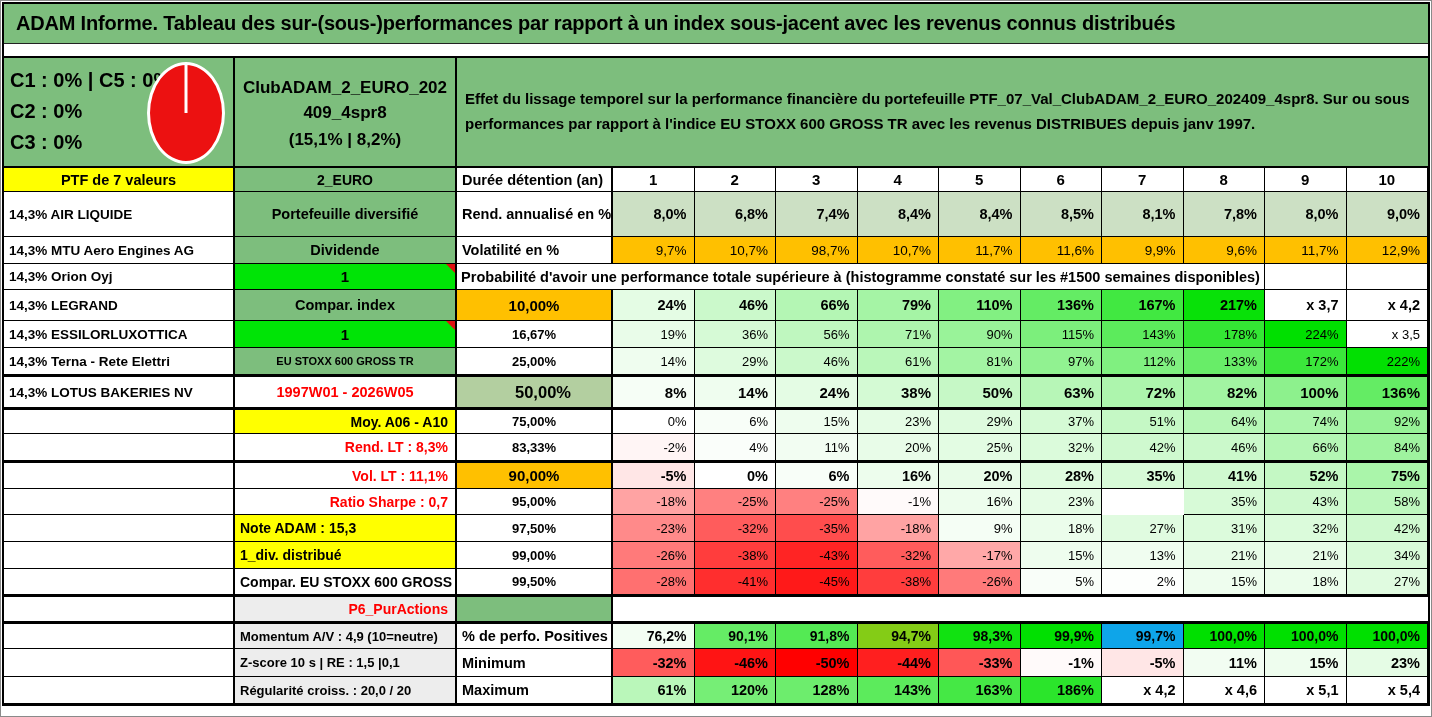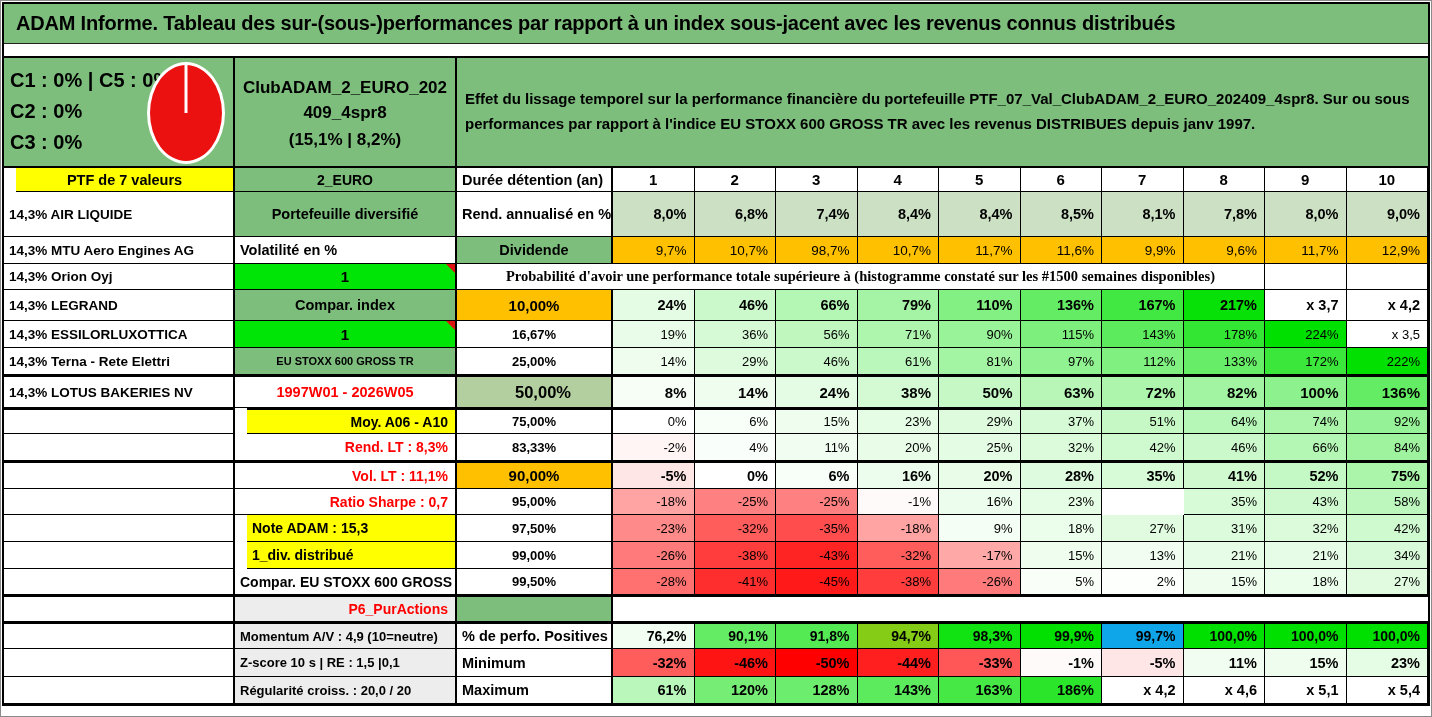--- a/index.html
+++ b/index.html
@@ -18,25 +18,25 @@
   .pname{width:208px;font-weight:bold;font-size:17px;line-height:1.5;word-break:break-all;}
   .pstats{font-weight:bold;font-size:17px;margin-top:4px;}
   .hcell-c{display:flex;align-items:center;}
   .desc{padding:4px 14px 4px 8px;font-weight:bold;font-size:15px;line-height:1.65;}
   .grid{display:grid;grid-template-columns:231px 222px 156px repeat(10,1fr);grid-template-rows:24px 45px 27px 26px 31px 27px 27px 33px 26px 27px 28px 26px 27px 27px 26px 27px 27px 28px 27px;background:#fff;}
   .cell{box-sizing:border-box;position:relative;display:flex;align-items:center;overflow:hidden;white-space:nowrap;border-right:1px solid #000;border-bottom:1px solid #000;background:#fff;font-size:13.5px;padding:0 5px;}
   .L{justify-content:flex-start;} .R{justify-content:flex-end;padding-right:7px;} .C{justify-content:center;}
   .B{font-weight:bold;}
   .f11{font-size:11px;} .f13{font-size:13px;} .f135{font-size:13.5px;} .f14{font-size:14px;} .f145{font-size:14.5px;} .f15{font-size:15px;} .f16{font-size:16.5px;}
   .t-red{color:#f00;}
-  .bg-green{background:var(--green);} .bg-bright{background:var(--brightGreen);} .bg-yellow{background:var(--yellow);margin-left:12px;}
+  .bg-green{background:var(--green);} .bg-bright{background:var(--brightGreen);} .bg-yellow{background:var(--yellow);}
   .bg-orange{background:var(--orange);} .bg-sage2{background:var(--sage2);padding-left:23px;} .bg-grey{background:var(--grey);}
   .ar,.br,.cr{border-right-width:2px;}
   .bt{border-top:2px solid #000;}
-  .span9{grid-column:span 9;font-family:Liberation Serif, serif;}
+  .span9{grid-column:span 9;}
   .span10{grid-column:span 10;border-right:none;}
   .flag::after{content:"";position:absolute;top:0;right:0;border-left:9px solid transparent;border-top:9px solid #dd1111;}
 </style>
 </head>
 <body>
 
 <div class="frame">
   <div class="sheet">
     <div class="title-bar">ADAM Informe. Tableau des sur-(sous-)performances par rapport à un index sous-jacent avec les revenus connus distribués</div>
     <div class="white-strip"></div>
@@ -81,22 +81,22 @@
         <div class="cell R B f145" style="background: rgb(204, 224, 196);">6,8%</div>
         <div class="cell R B f145" style="background: rgb(204, 224, 196);">7,4%</div>
         <div class="cell R B f145" style="background: rgb(204, 224, 196);">8,4%</div>
         <div class="cell R B f145" style="background: rgb(204, 224, 196);">8,4%</div>
         <div class="cell R B f145" style="background: rgb(204, 224, 196);">8,5%</div>
         <div class="cell R B f145" style="background: rgb(204, 224, 196);">8,1%</div>
         <div class="cell R B f145" style="background: rgb(204, 224, 196);">7,8%</div>
         <div class="cell R B f145" style="background: rgb(204, 224, 196);">8,0%</div>
         <div class="cell R B f145" style="background: rgb(204, 224, 196);">9,0%</div>
         <div class="cell ar L B f135">14,3% MTU Aero Engines AG</div>
+        <div class="cell br bg-green C B f145">Dividende</div>
         <div class="cell cr L B f145">Volatilité en %</div>
-        <div class="cell br bg-green C B f145">Dividende</div>
         <div class="cell R f135" style="background: rgb(255, 192, 0);">9,7%</div>
         <div class="cell R f135" style="background: rgb(255, 192, 0);">10,7%</div>
         <div class="cell R f135" style="background: rgb(255, 192, 0);">98,7%</div>
         <div class="cell R f135" style="background: rgb(255, 192, 0);">10,7%</div>
         <div class="cell R f135" style="background: rgb(255, 192, 0);">11,7%</div>
         <div class="cell R f135" style="background: rgb(255, 192, 0);">11,6%</div>
         <div class="cell R f135" style="background: rgb(255, 192, 0);">9,9%</div>
         <div class="cell R f135" style="background: rgb(255, 192, 0);">9,6%</div>
         <div class="cell R f135" style="background: rgb(255, 192, 0);">11,7%</div>
         <div class="cell R f135" style="background: rgb(255, 192, 0);">12,9%</div>

